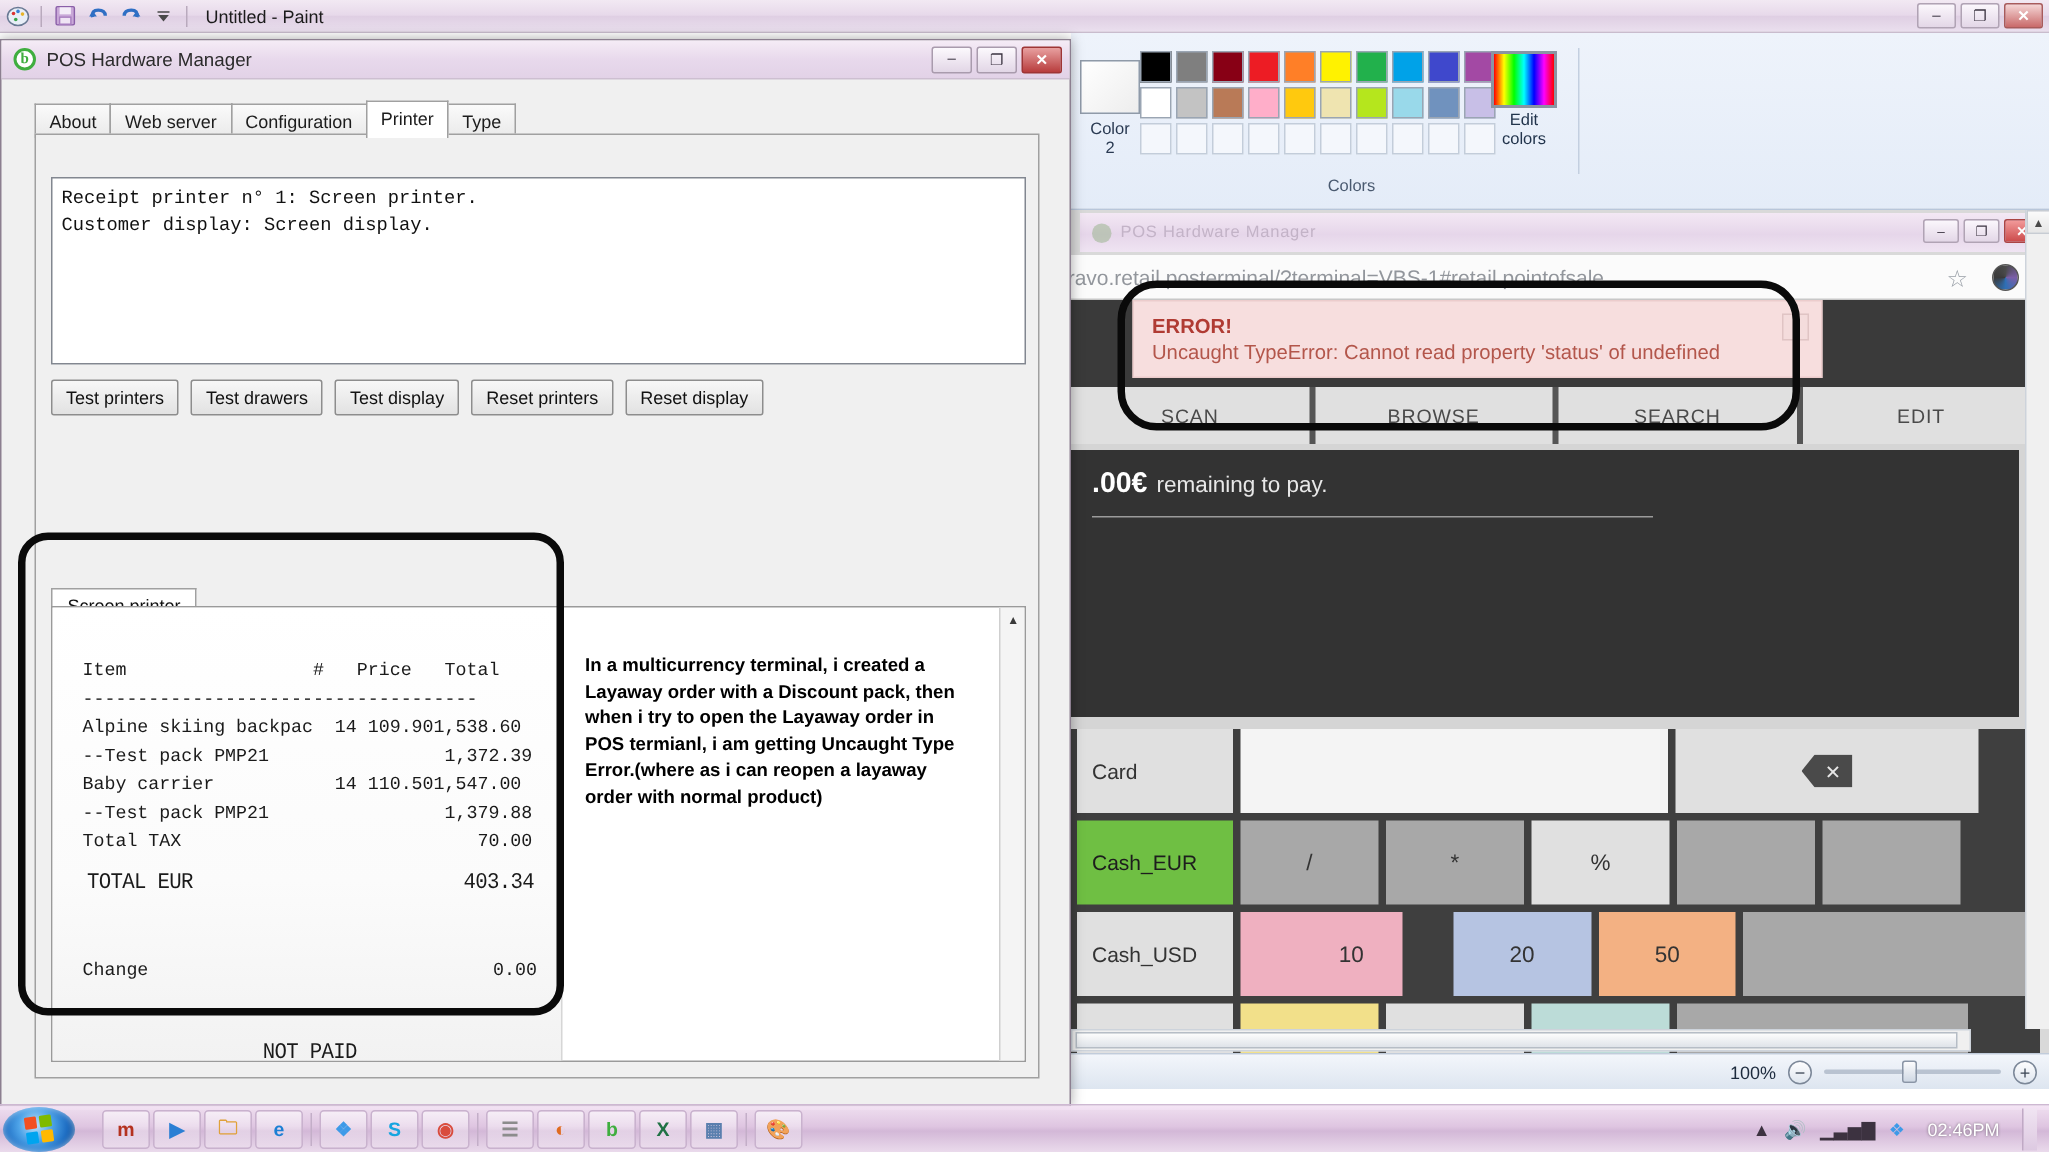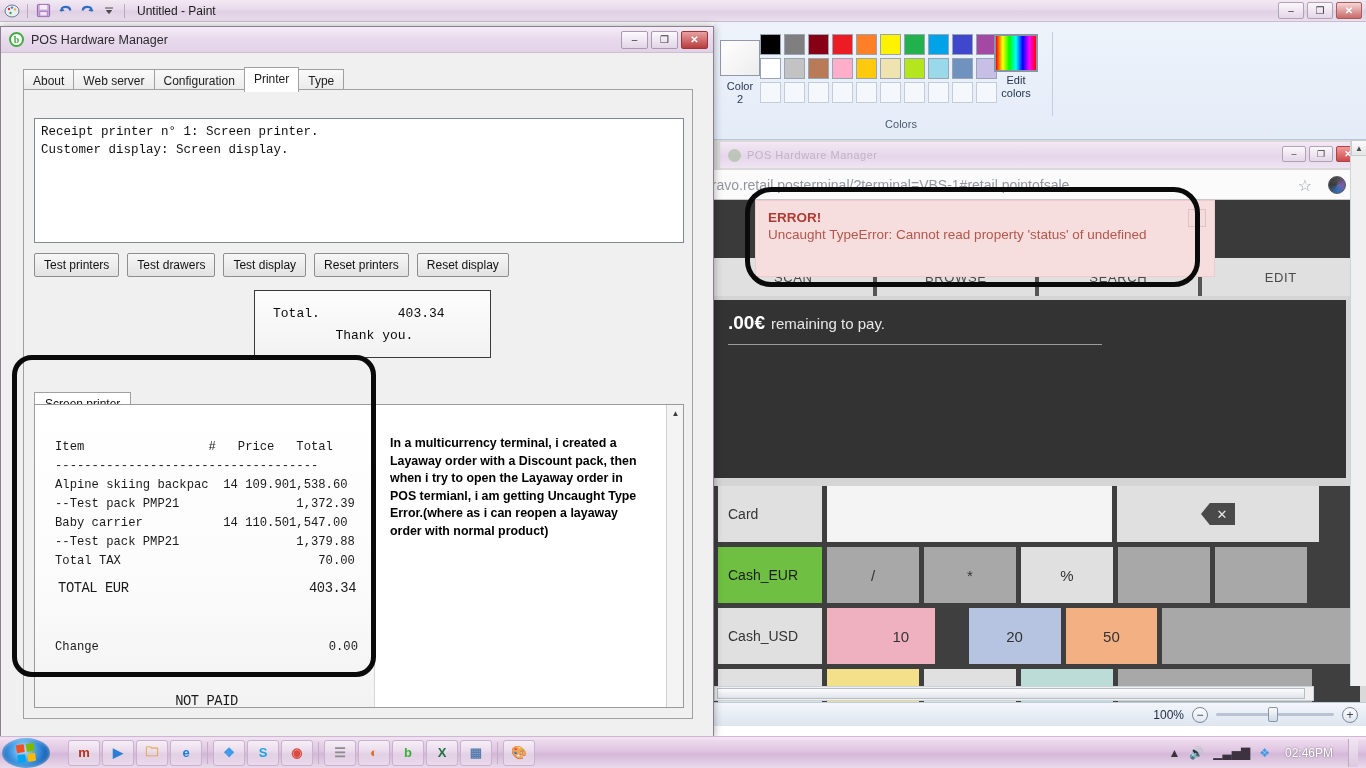--- a/index.html
+++ b/index.html
@@ -193,21 +193,21 @@
   .pkey.teal { background:#bcdcd8; }
   .backspace-ico {
     width:34px;height:22px;background:#4a4a4a;
     clip-path: polygon(26% 0,100% 0,100% 100%,26% 100%,0 50%);
     display:flex;align-items:center;justify-content:center;color:#e8e8e8;font-size:13px;
     padding-left:8px;
   }
 
   
   .error-toast {
-    position:absolute; left:755px; top:200px; width:460px; height:77px;
+    position:absolute; left:755px; top:200px; width:460px; height:52px;
     background:#f7dede; border:1px solid #eccccc;
     padding:8px 12px;
   }
   .err-title { font-size:13.5px; font-weight:bold; color:#b03b33; line-height:17px; }
   .err-msg { font-size:13.5px; color:#b3564b; line-height:17px; }
   .err-close {
     position:absolute; right:8px; top:8px; width:18px; height:18px;
     border:1px solid #e0c4c4; background:#f4dcdc; color:#c49a9a;
     display:flex;align-items:center;justify-content:center;font-size:11px;
   }
@@ -559,22 +559,20 @@
 Customer display: Screen display.</div>
 
     <div class="btn-row" id="hw-buttons">
         <div class="hw-btn">Test printers</div>
         <div class="hw-btn">Test drawers</div>
         <div class="hw-btn">Test display</div>
         <div class="hw-btn">Reset printers</div>
         <div class="hw-btn">Reset display</div>
       </div>
 
-    <div class="cust-display">Total.          403.34
-        Thank you.</div>
 
     <div class="printer-tabs">
       <span class="pt-tab">Screen printer</span>
     </div>
 
     <div class="printer-scroll">
 
       <div class="receipt-col">
 <span>Item                 #   Price   Total</span>
 <span>------------------------------------</span>

